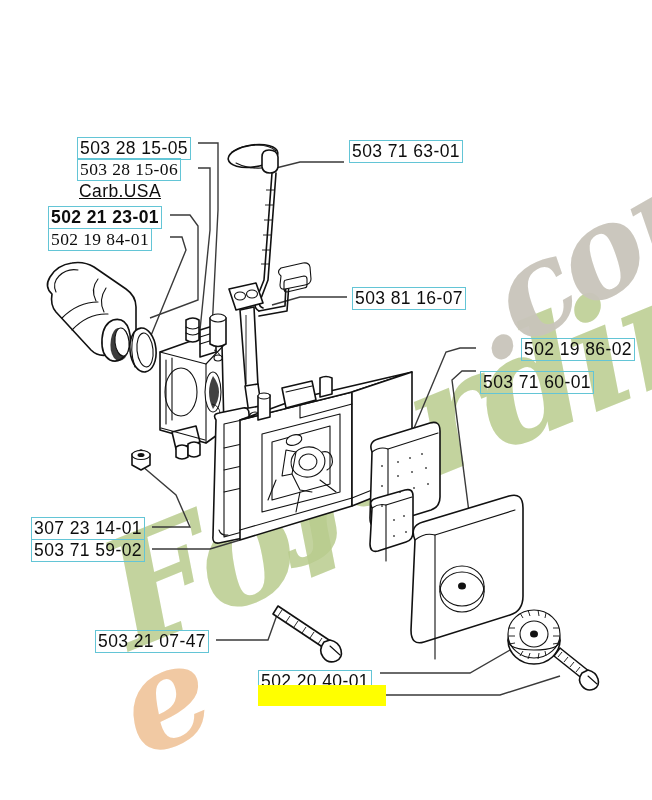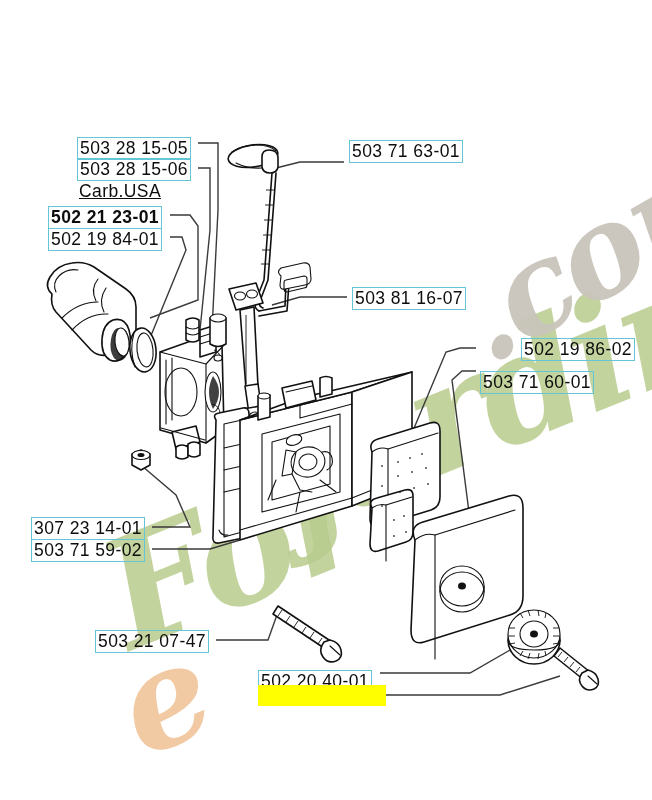--- a/index.html
+++ b/index.html
@@ -335,27 +335,27 @@
       <path class="sf" d="M330 640 q9 2 11 10 q2 8 -5 11 q-8 3 -13 -4 q-5 -7 1 -15 Z"></path>
       <path class="t" d="M330 646 L340 655"></path>
     </g>
 
   </svg>
 
   <div id="label-layer">
 
     <div class="lbl boxed" style="left:77px; top:137px;">503 28 15-05</div>
 
-    <div class="lbl boxed" style="left:77px; top:158px;">503 28 15-06</div>
+    <div class="lbl boxed" style="left:77px; top:158px;font-family:Liberation Serif, serif;">503 28 15-06</div>
 
     <div class="lbl plain" style="left:77px; top:181px;">Carb.USA</div>
 
     <div class="lbl boxed" style="left:48px; top:206px;font-weight:bold;">502 21 23-01</div>
 
-    <div class="lbl boxed" style="left:48px; top:228px;">502 19 84-01</div>
+    <div class="lbl boxed" style="left:48px; top:228px;font-family:Liberation Serif, serif;">502 19 84-01</div>
 
     <div class="lbl boxed" style="left:349px; top:140px;text-align:center;">503 71 63-01</div>
 
     <div class="lbl boxed" style="left:352px; top:287px;">503 81 16-07</div>
 
     <div class="lbl boxed" style="left:480px; top:338px;margin-left:41px;">502 19 86-02</div>
 
     <div class="lbl boxed" style="left:480px; top:371px;">503 71 60-01</div>
 
     <div class="lbl boxed" style="left:31px; top:517px;">307 23 14-01</div>

